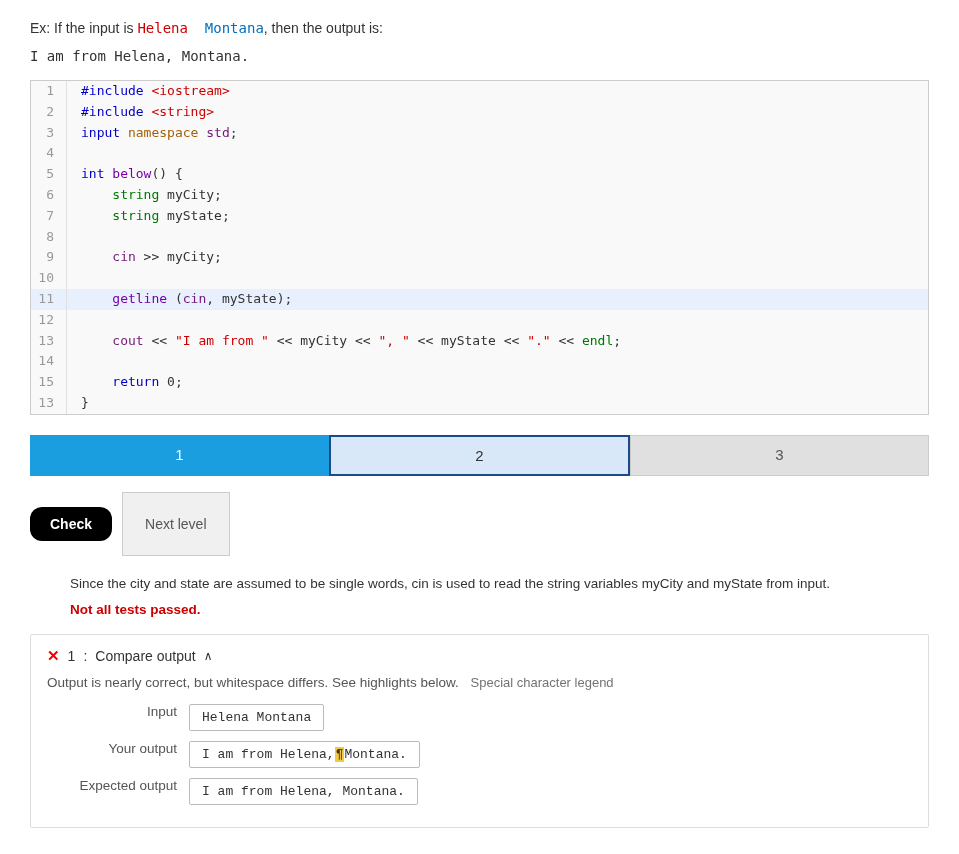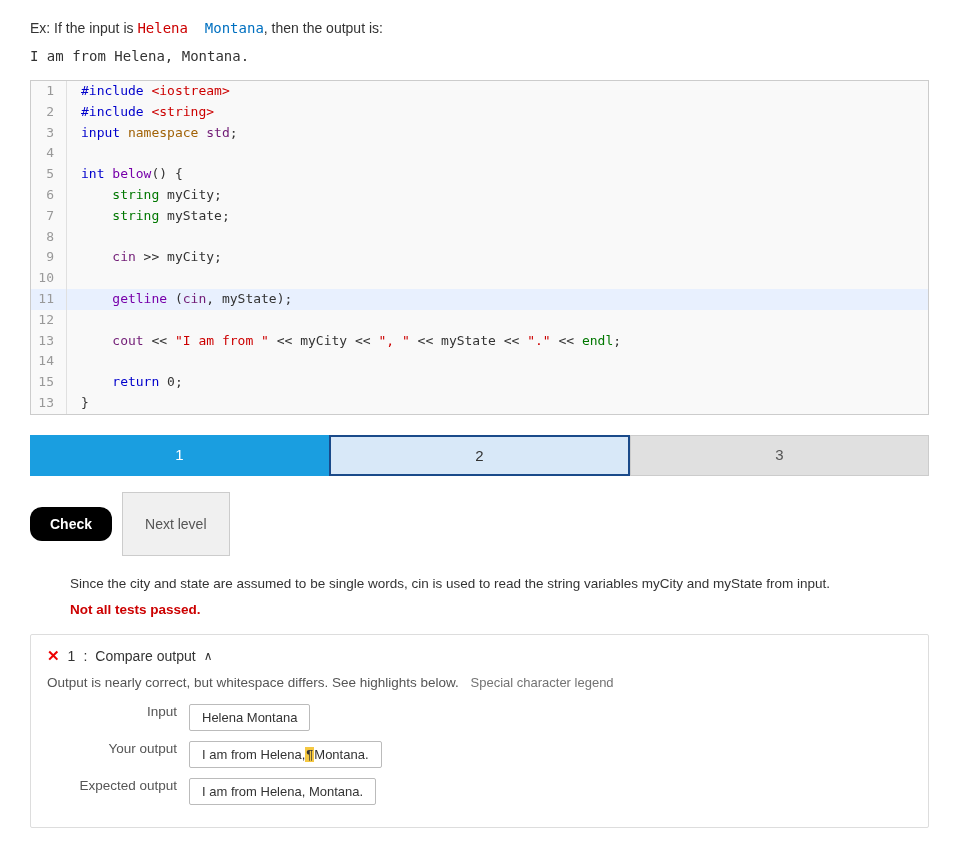--- a/index.html
+++ b/index.html
@@ -183,21 +183,21 @@
       margin-bottom: 10px;
       gap: 12px;
     }
     .io-label {
       width: 130px;
       text-align: right;
       color: #555;
       font-size: 13.5px;
     }
     .io-value {
-      font-family: Liberation Sans, sans-serif;
+      font-family: Liberation Mono, monospace;
       font-size: 13px;
       border: 1px solid #bbb;
       padding: 5px 12px;
       background: #fff;
       border-radius: 2px;
       display: inline-flex;
       align-items: center;
     }
     .highlight-yellow {
       background: #f5c842;

